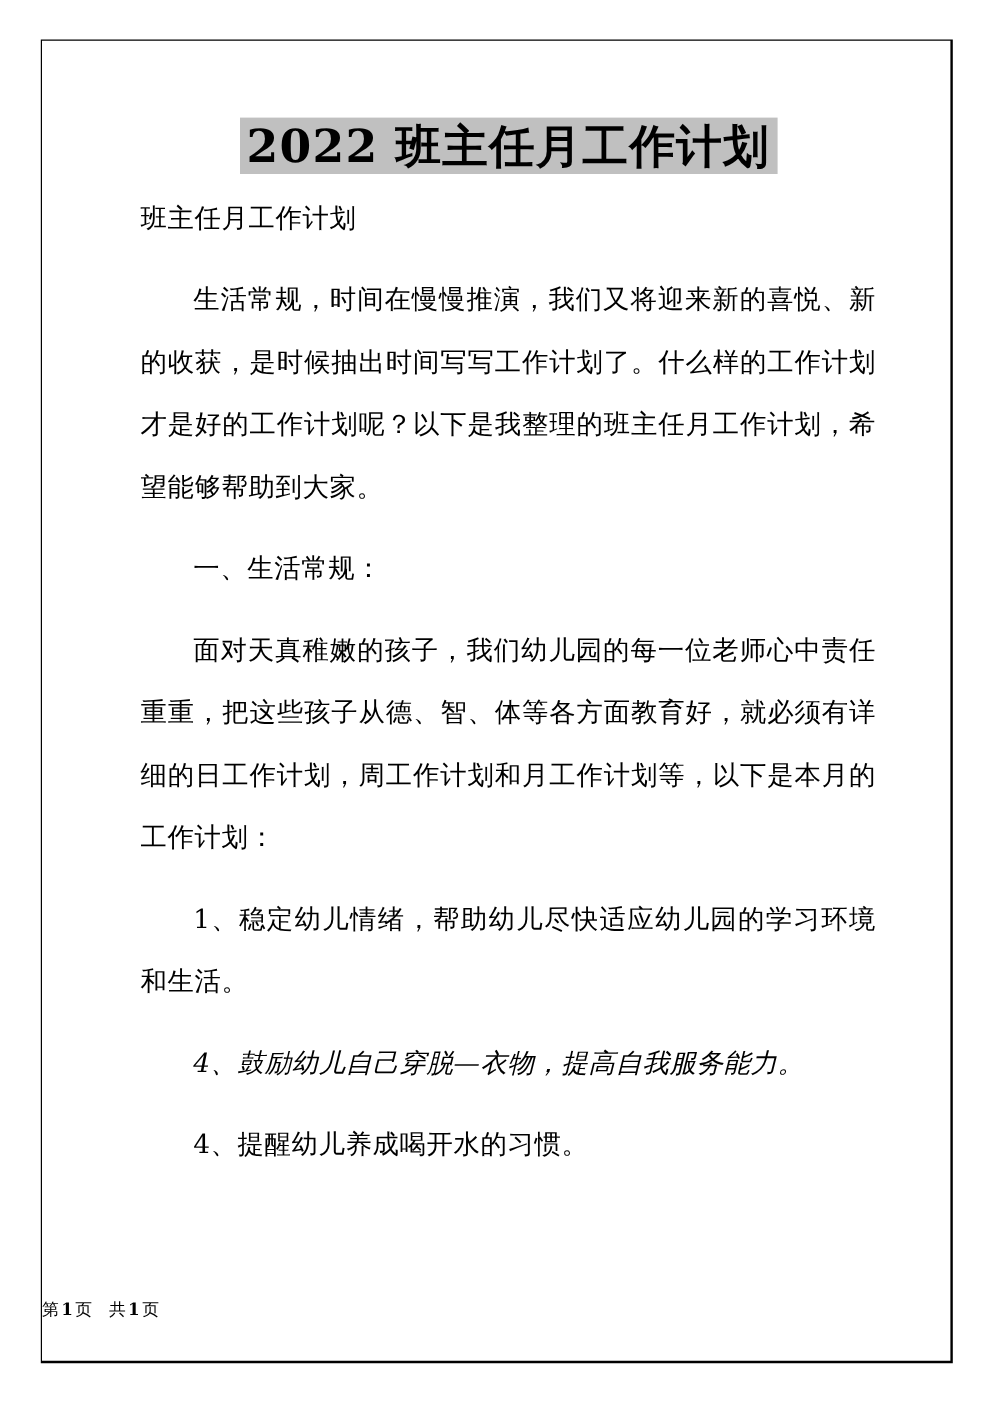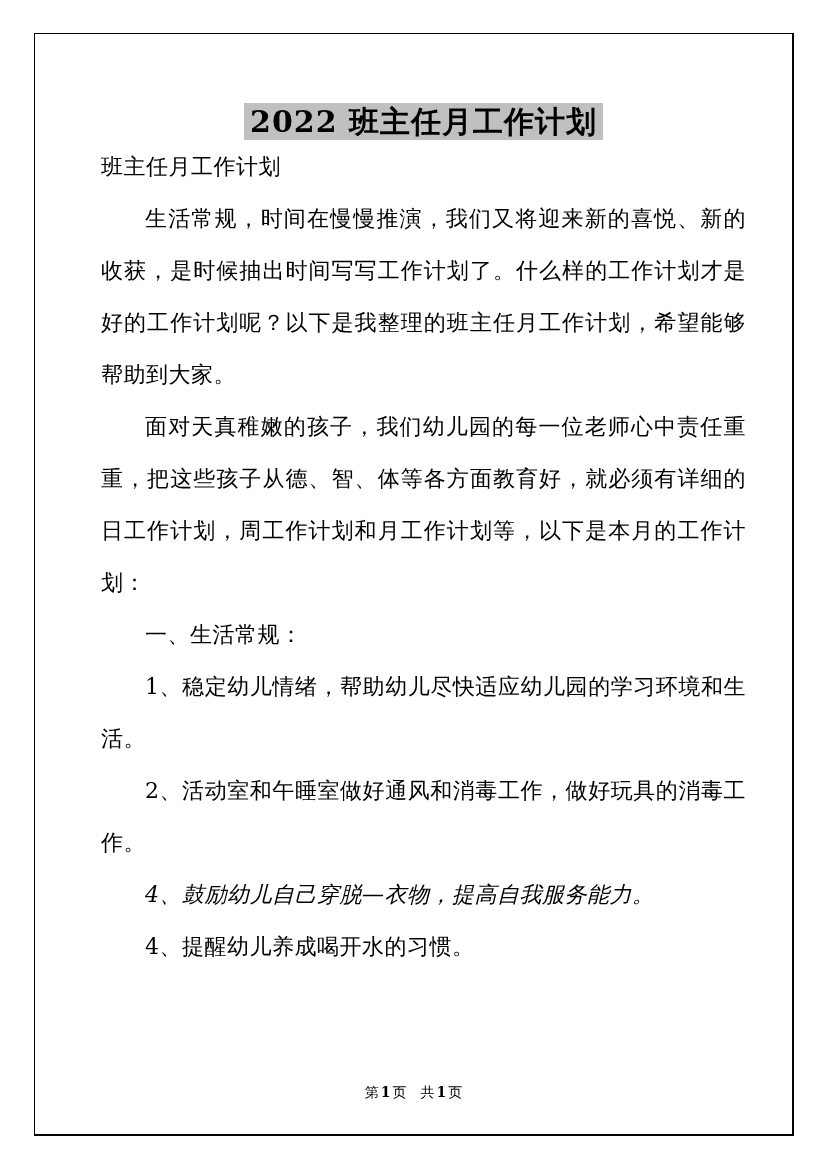--- a/index.html
+++ b/index.html
@@ -25,49 +25,48 @@
     border-bottom: 2px solid #000;
     background: #ffffff;
     overflow: hidden;
   }
   .doc-content {
     padding: 0 46px 0 66px;
   }
   .doc-title {
     margin: 69px 0 0 0;
     text-align: center;
-    font-size: 30px;
+    font-size: 38px;
     font-weight: bold;
     line-height: 38px;
     letter-spacing: 1px;
   }
   .doc-title .hl {
     background: #c0c0c0;
     padding: 1px 6px;
   }
   p.doc-line {
-    margin: 0;
+    margin: 16px;
     font-size: 22px;
     line-height: 52px;
     text-align: justify;
     letter-spacing: 0.5px;
     word-break: break-all;
   }
   .indent { text-indent: 44px; }
   .subtitle   { margin-top: 28px; }
   .intro      { margin-top: 8px; }
   .sec-head   { margin-top: 56px; }
   .sec-lead   { margin-top: 8px; }
   .mt6        { margin-top: 6px; font-style: italic; }
   .page-footer {
     position: absolute;
     left: 0;
     right: 0;
     bottom: 34px;
-    text-align: center;
     font-size: 14px;
     line-height: 16px;
   }
   .page-footer .num {
     font-weight: bold;
     padding: 0 2px;
   }
   .page-footer .sep { display: inline-block; width: 14px; }
 </style>
 </head>
@@ -76,27 +75,26 @@
 <div class="page-frame">
   <div class="doc-content">
 
     <h1 class="doc-title"><span class="hl">2022 班主任月工作计划</span></h1>
 
     <p class="doc-line subtitle">班主任月工作计划</p>
 
     <p class="doc-line indent intro">生活常规，时间在慢慢推演，我们又将迎来新的喜悦、新的收获，是时候抽出时间写写工作计划了。什么样的工作计划才是好的工作计划呢？以下是我整理的班主任月工作计划，希望能够帮助到大家。</p>
 
 
+    <p class="doc-line indent">一、生活常规：</p>
+
     <p class="doc-line indent sec-lead">面对天真稚嫩的孩子，我们幼儿园的每一位老师心中责任重重，把这些孩子从德、智、体等各方面教育好，就必须有详细的日工作计划，周工作计划和月工作计划等，以下是本月的工作计划：</p>
-
-    <p class="doc-line indent">一、生活常规：</p>
 
     <p class="doc-line indent">1、稳定幼儿情绪，帮助幼儿尽快适应幼儿园的学习环境和生活。</p>
 
-    <p class="doc-line indent">2、活动室和午睡室做好通风和消毒工作，做好玩具的消毒工作。</p>
 
 
     <p class="doc-line indent mt6">4、鼓励幼儿自己穿脱—衣物，提高自我服务能力。</p>
 
     <p class="doc-line indent">4、提醒幼儿养成喝开水的习惯。</p>
 
   </div>
 
   <div class="page-footer">
     <span><span>第</span><span class="num">1</span><span>页</span></span><span class="sep"></span><span><span>共</span><span class="num">1</span><span>页</span></span>

